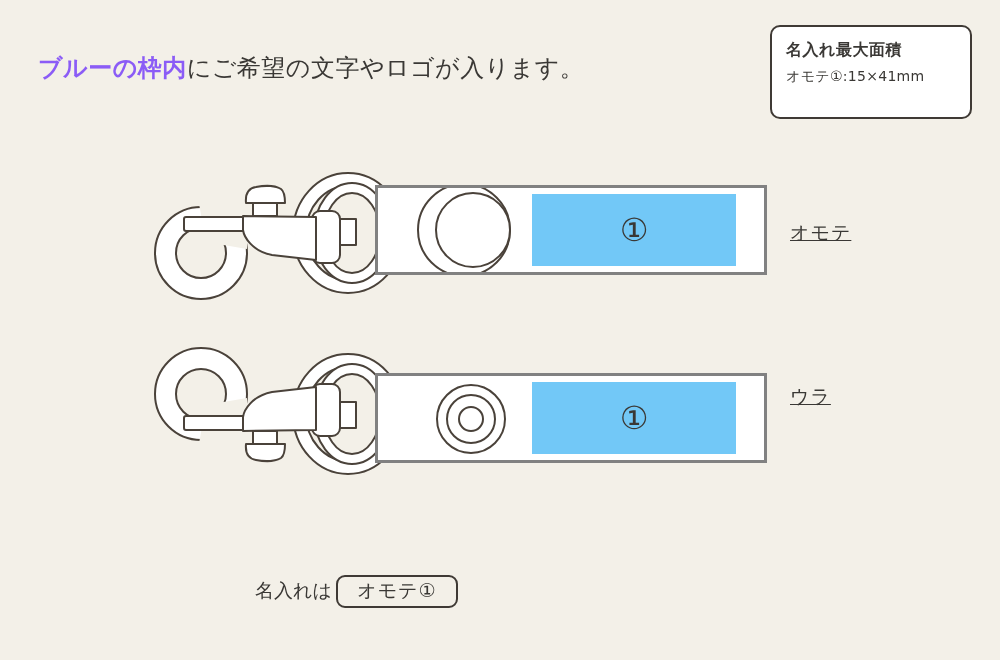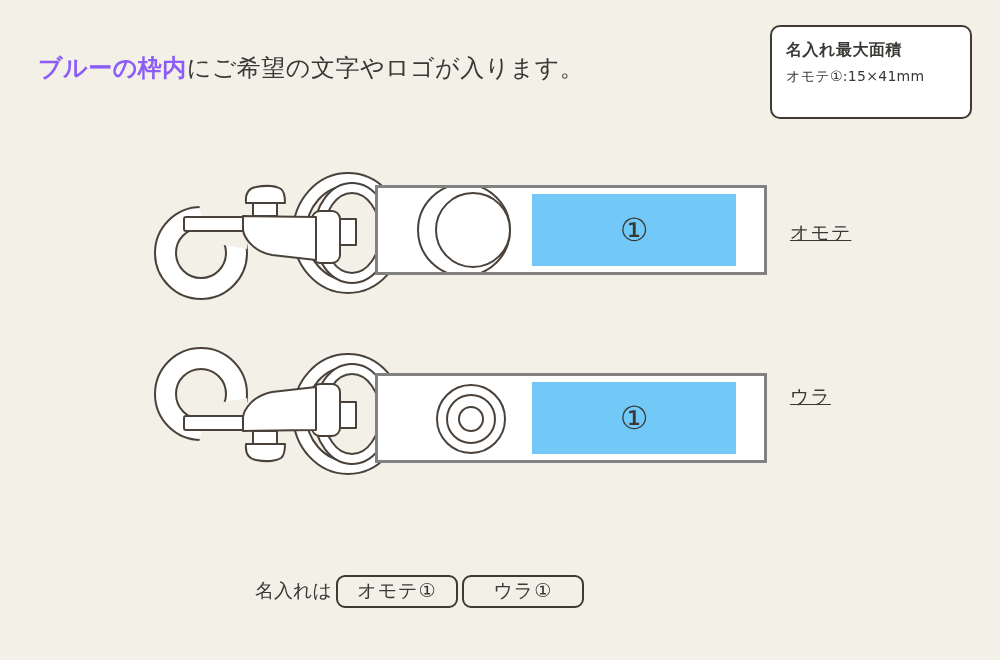--- a/index.html
+++ b/index.html
@@ -137,14 +137,13 @@
     <span class="area-num">①</span>
   </div>
 </div>
 
 <div class="side-label front">オモテ</div>
 <div class="side-label back">ウラ</div>
 
 <div class="footer">
   <span>名入れは</span>
   <span class="option-box">オモテ①</span>
-  <span class="option-box">ウラ①</span>
 </div>
 
 </body></html>

